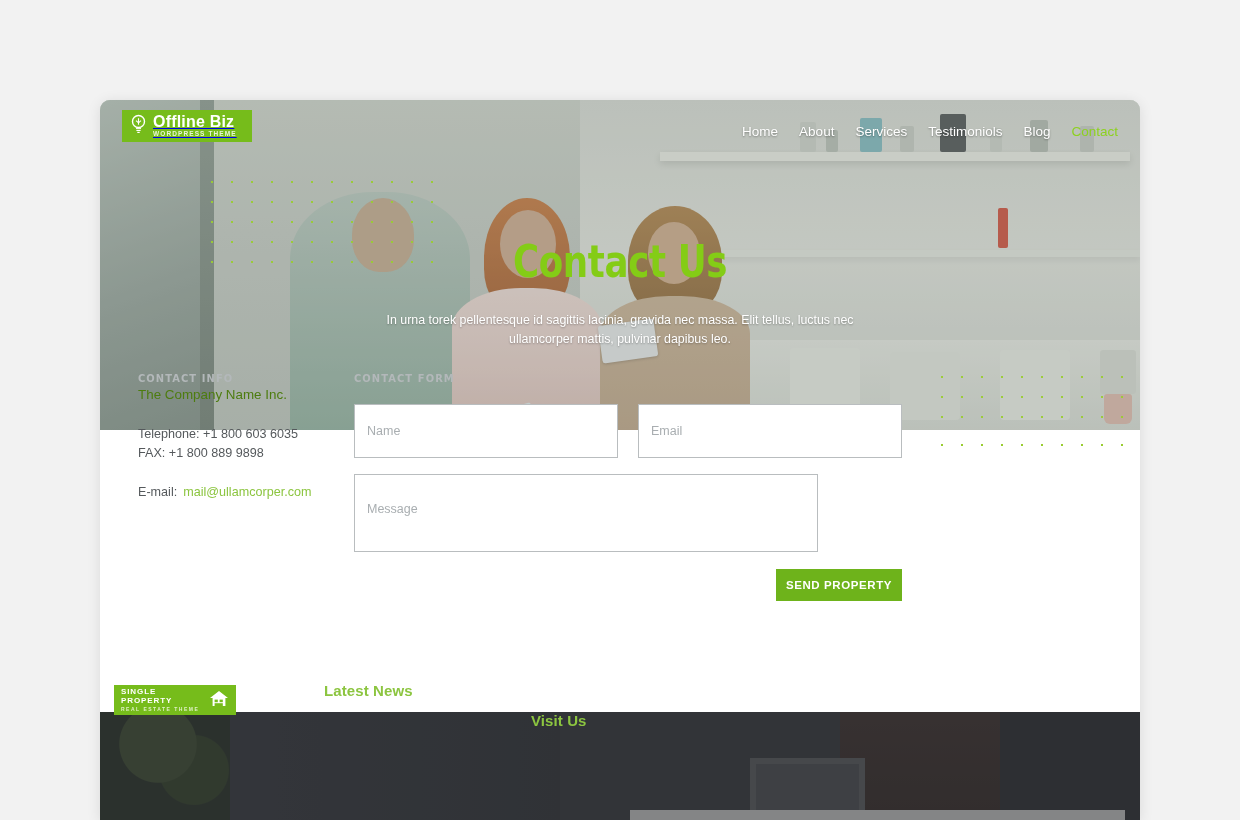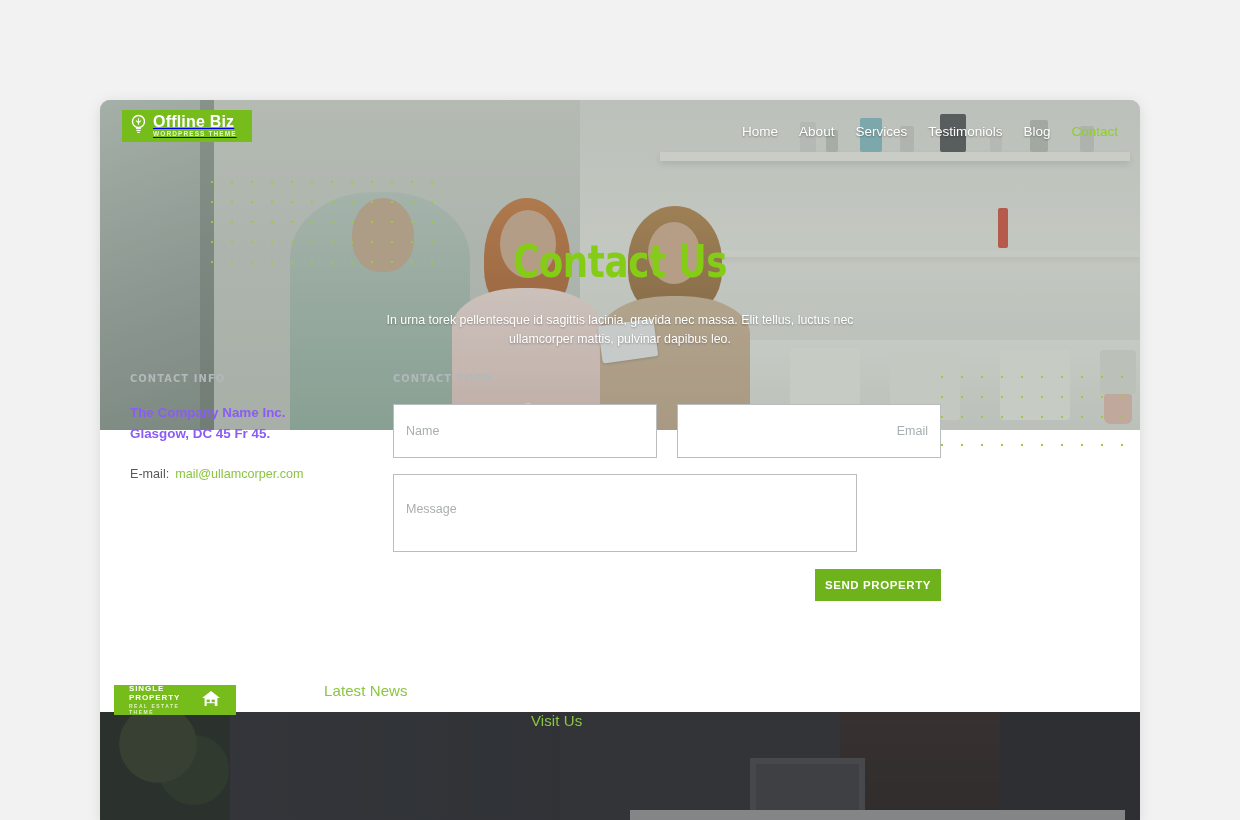--- a/index.html
+++ b/index.html
@@ -203,49 +203,49 @@
     background-size: 20px 20px;
     background-position: 2px 5px;
     z-index: 3; pointer-events: none;
   }
   .sec-label {
     font-size: 11px; letter-spacing: 1.1px; color: #b3b8ba;
     font-weight: bold; text-transform: uppercase;
     font-family: "DejaVu Sans Condensed", "Liberation Sans Narrow", "Liberation Sans", sans-serif;
   }
   #contact-info {
-    position: absolute; left: 130px; top: 372px; width: 200px;
+    position: absolute; left: 138px; top: 372px; width: 200px;
   }
   #contact-info .addr {
-    margin-top: 18px; font-size: 13.4px; font-weight: bold;
-    color: #8b5cf6; line-height: 1.55;
+    font-size: 13.4px; font-weight: normal;
+    color: #4d7c0f; line-height: 1.55;
   }
   #contact-info .tel {
     margin-top: 19px; font-size: 12.6px; color: #55595c; line-height: 1.5;
   }
   #contact-info .mailrow {
     margin-top: 22px; font-size: 12.6px; color: #55595c;
   }
   #contact-info .mailrow a {
     color: #8cc540; text-decoration: none; margin-left: 6px;
   }
   #contact-form {
-    position: absolute; left: 354px; top: 372px; width: 548px; margin-left: 39px;
+    position: absolute; left: 354px; top: 372px; width: 548px;
   }
   .field-row { display: flex; gap: 20px; margin-top: 19px; }
   .inp {
     box-sizing: border-box;
     border: 1px solid #b9bdbf; background: #fff;
     font-family: "Liberation Sans", sans-serif;
     font-size: 12.5px; color: #55595c;
     padding: 26px 12px; outline: none; border-radius: 0;
   }
   .inp::placeholder { color: #a9aeb1; }
   #name-field  { width: 270px; height: 33px; }
-  #email-field { width: 270px; height: 33px; text-align: right; }
+  #email-field { width: 270px; height: 33px; }
   #message-field {
     width: 464px; height: 78px; margin-top: 16px;
     resize: none; line-height: 1.4; display: block;
   }
   #send-btn {
     display: block; margin: 17px 0 0 auto;
     background: #6eb31b; border: none; color: #fff;
     font-family: "Liberation Sans", sans-serif;
     font-size: 11.5px; font-weight: bold; letter-spacing: .6px;
     width: 126px; height: 32px; cursor: pointer;
@@ -271,33 +271,33 @@
   .f-wallE { position:absolute; left:900px; top:0; width:140px; height:108px; background:#34373b; }
   .f-frame { position:absolute; left:650px; top:46px; width:115px; height:62px;
              background:#5a5c60; border:6px solid #6b6d70; box-sizing:border-box; }
   .f-white { position:absolute; left:530px; top:98px; width:495px; height:10px; background:#f4f4f2; }
   .f-overlay { position:absolute; inset:0; background: rgba(40,42,45,0.55); }
 
   #footer-badge {
     position: absolute; left: 114px; top: 685px;
     width: 122px; height: 30px; background: #76bc1b;
     display: flex; align-items: center; justify-content: space-between;
-    padding: 0 15px; box-sizing: border-box; z-index: 4;
+    padding: 0 7px; box-sizing: border-box; z-index: 4;
   }
   #footer-badge .b1 {
     color: #fff; font-size: 8px; font-weight: bold; letter-spacing: .9px;
     display: block; line-height: 1.1;
   }
   #footer-badge .b2 {
     color: #dff0c6; font-size: 5px; font-weight: bold; letter-spacing: 1.5px;
     display: block; line-height: 1.2; margin-top: 1px;
   }
   .f-head {
     position: absolute; z-index: 4; color: #8cc540; font-size: 15px;
-    font-weight: 400; letter-spacing: .1px;
+    font-weight: 700; letter-spacing: .1px;
   }
   #foot-latest { left: 324px; top: 682px; }
   #foot-visit  { left: 531px; top: 712px; }
 </style>
 </head>
 <body>
 
 <div id="page-card">
 
   <div id="hero">
@@ -388,21 +388,24 @@
       <div class="f-white"></div>
     </div>
     <div class="f-overlay"></div>
   </div>
 </div>
 
 <div id="contact-info">
   <div class="sec-label">CONTACT INFO</div>
   <div class="addr">
     <div>The Company Name Inc.</div>
-    <div>Glasgow, DC 45 Fr 45.</div>
+  </div>
+  <div class="tel">
+    <div>Telephone: +1 800 603 6035</div>
+    <div>FAX: +1 800 889 9898</div>
   </div>
   <div class="mailrow">
     <span>E-mail:</span><a href="#">mail@ullamcorper.com</a>
   </div>
 </div>
 
 <div id="contact-form">
   <div class="sec-label">CONTACT FORM</div>
   <div class="field-row">
     <input class="inp" id="name-field" type="text" placeholder="Name" style="">

